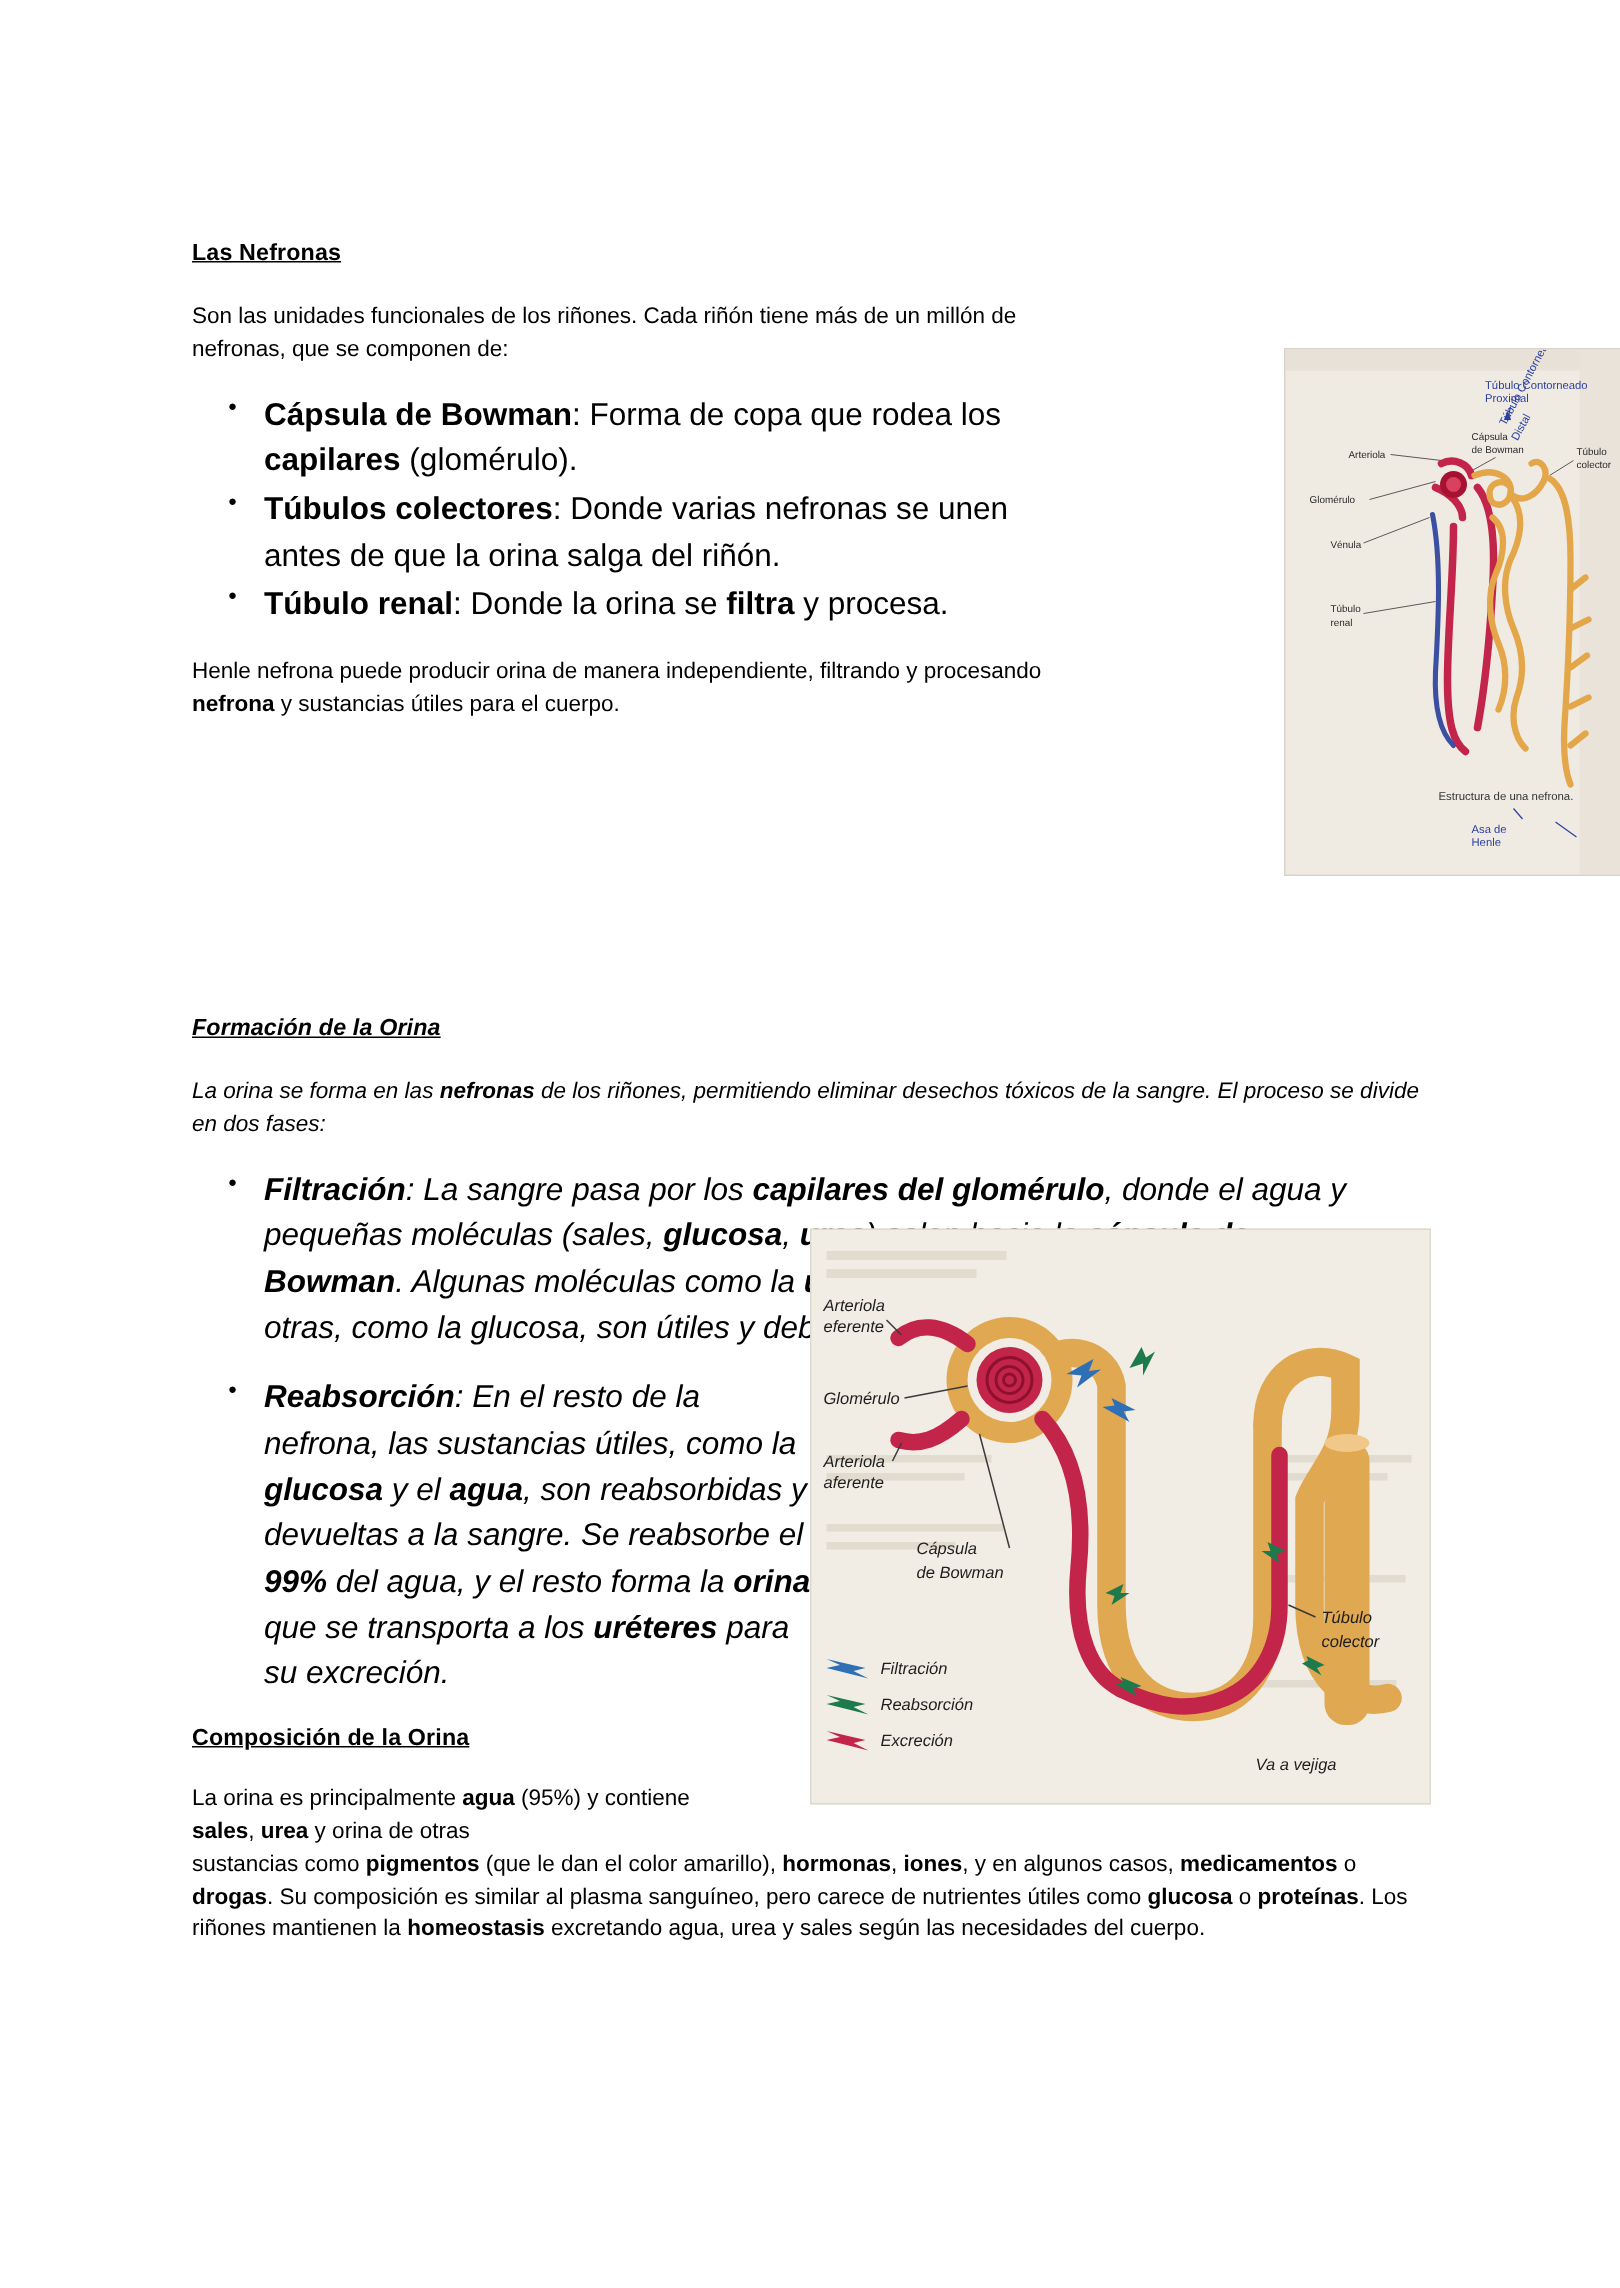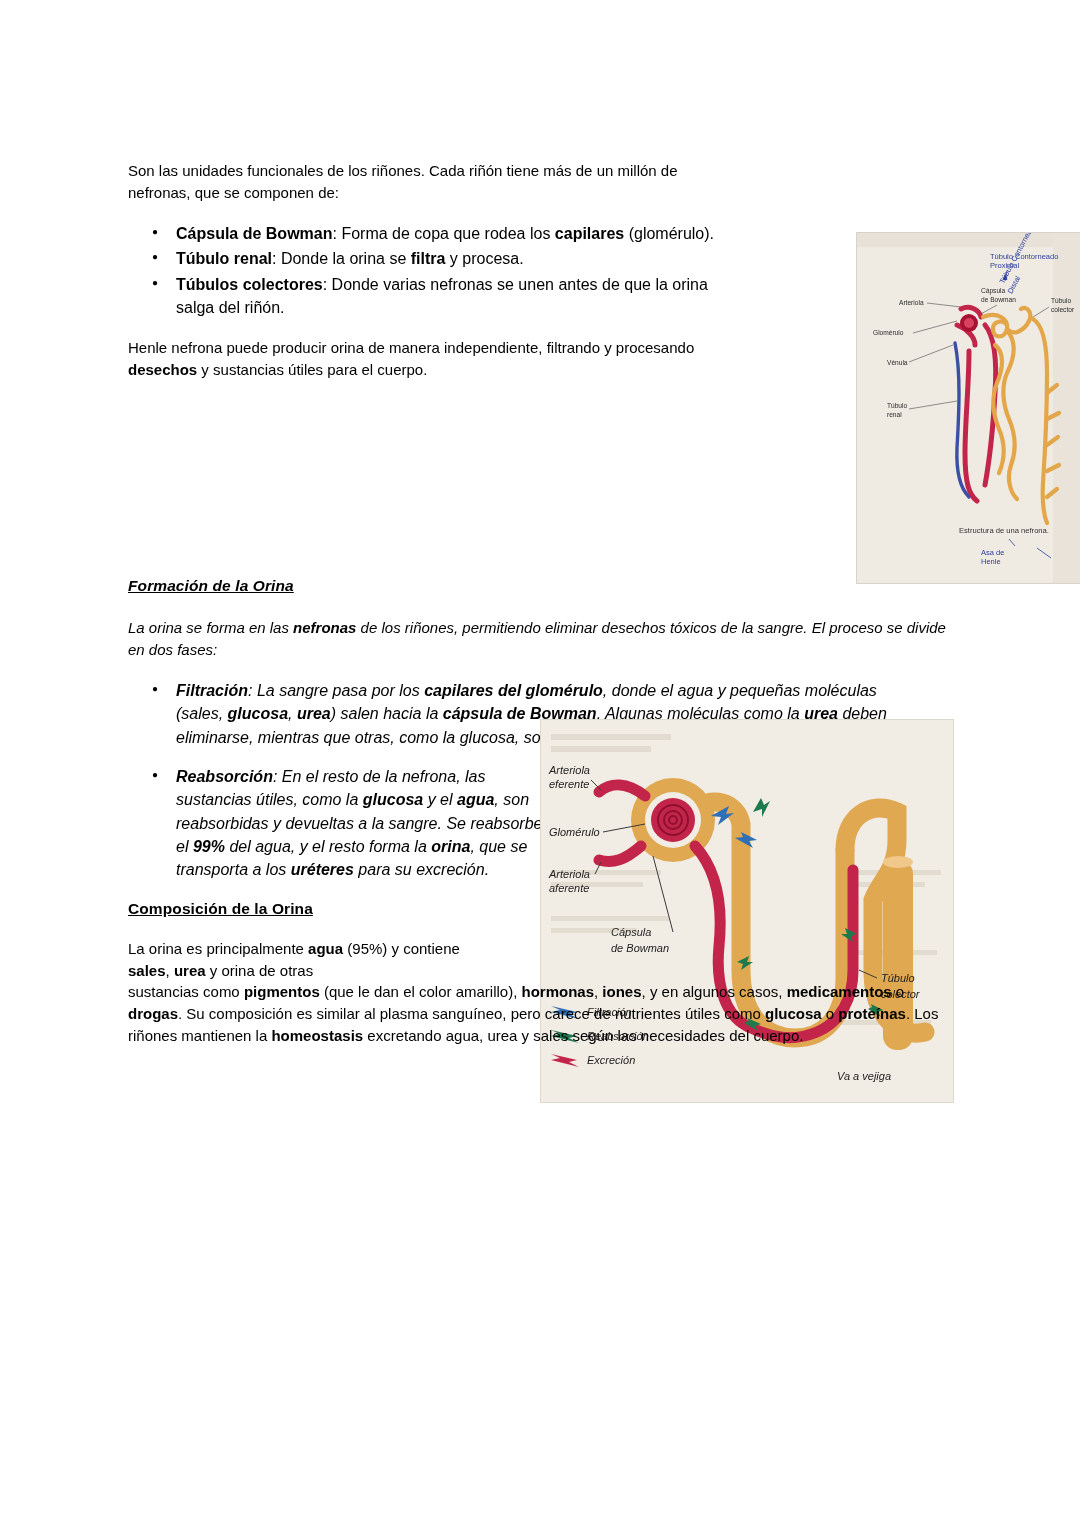--- a/index.html
+++ b/index.html
@@ -35,21 +35,21 @@
     font-size: 15px;
     line-height: 1.46;
     margin: 0 0 18px 0;
   }
   ul.bullets {
     margin: 0 0 18px 0;
     padding-left: 48px;
     list-style: none;
   }
   ul.bullets > li {
-    font-size: 16px;
+    font-size: 21px;
     line-height: 1.46;
     position: relative;
     margin-bottom: 2px;
   }
   ul.bullets > li::before {
     content: "●";
     position: absolute;
     left: -24px;
     top: 0;
     font-size: 10px;
@@ -100,38 +100,39 @@
   .fig-svg { display: block; width: 100%; height: 100%; }
 </style>
 </head>
 <body>
 
 <div class="page">
   <div class="content">
 
     <div class="block1">
 
+      <h2 class="section-title">Las Nefronas</h2>
 
       <div class="text-col">
         <p class="body-text">Son las unidades funcionales de los riñones. Cada riñón tiene más de un millón de nefronas, que se componen de:</p>
 
         <ul class="bullets">
           <li>
             <b>Cápsula de Bowman</b><span>: Forma de copa que rodea los </span><b>capilares</b><span> (glomérulo).</span>
           </li>
           <li>
+            <b>Túbulos colectores</b><span>: Donde varias nefronas se unen antes de que la orina salga del riñón.</span>
+          </li>
+          <li>
             <b>Túbulo renal</b><span>: Donde la orina se </span><b>filtra</b><span> y procesa.</span>
           </li>
-          <li>
-            <b>Túbulos colectores</b><span>: Donde varias nefronas se unen antes de que la orina salga del riñón.</span>
-          </li>
         </ul>
 
         <p class="body-text">
-          <span>Henle nefrona puede producir orina de manera independiente, filtrando y procesando </span><b>desechos</b><span> y sustancias útiles para el cuerpo.</span>
+          <span>Henle nefrona puede producir orina de manera independiente, filtrando y procesando </span><b>nefrona</b><span> y sustancias útiles para el cuerpo.</span>
         </p>
       </div>
 
       <div class="fig1">
         <svg class="fig-svg" viewBox="0 0 234 350" xmlns="http://www.w3.org/2000/svg">
           <rect x="0" y="0" width="234" height="350" fill="#efeae2"></rect>
           <rect x="0" y="0" width="234" height="350" fill="none"></rect>
 
           <rect x="0" y="0" width="234" height="14" fill="#e7e1d8"></rect>
           <rect x="196" y="0" width="38" height="350" fill="#e9e3da"></rect>

